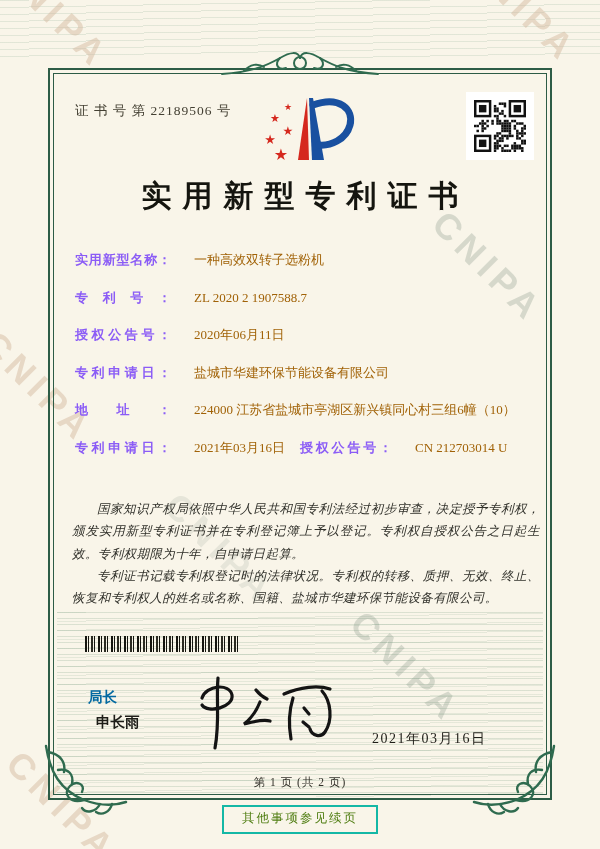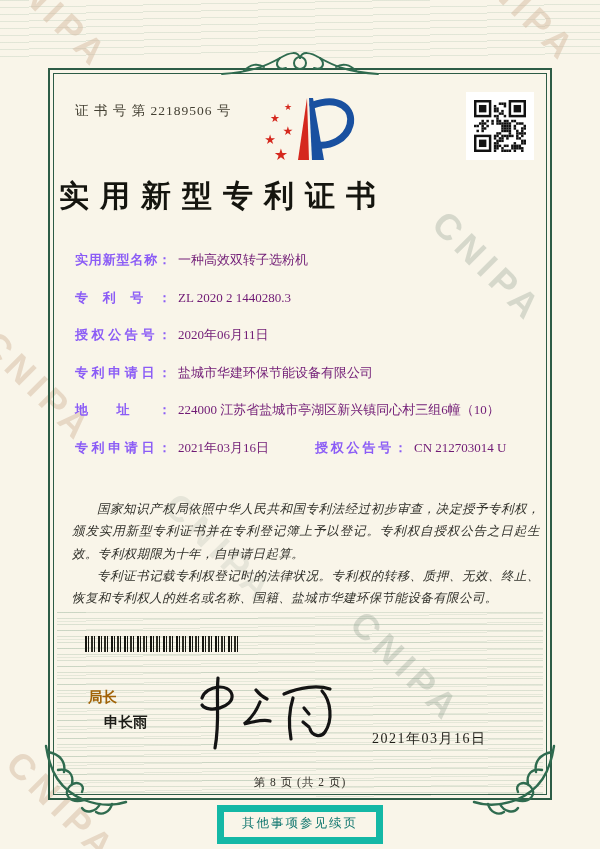--- a/index.html
+++ b/index.html
@@ -40,61 +40,61 @@
     color:#444033; letter-spacing:1px;
   }
   .logo{position:absolute; left:246px; top:88px;}
   .qr-box{
     position:absolute; left:466px; top:92px; width:68px; height:68px;
     background:#ffffff;
   }
   .qr-box svg{position:absolute; left:8px; top:8px;}
   .title{
     position:absolute; left:48px; top:176px; width:504px;
-    font-size:30px; font-weight:bold; color:#15150f;
+    text-align:center; font-size:30px; font-weight:bold; color:#15150f;
     letter-spacing:11px; text-indent:11px;
   }
   .fields{
     position:absolute; left:75px; top:250px; width:478px;
     font-size:13px; color:#262218;
   }
   .field-row{height:19px; line-height:19px; margin-bottom:18.5px; white-space:nowrap;}
   .flabel{
     display:inline-block; width:96px; vertical-align:top;
     text-align:justify; text-align-last:justify; color:#8b5cf6; font-weight:bold;
   }
-  .fvalue{display:inline-block; margin-left:7px; color:#701a75;}
-  .auth-pair2{position:absolute; left:240px; top:0;}
+  .fvalue{display:inline-block; margin-left:23px; color:#a16207;}
+  .auth-pair2{position:absolute; left:225px; top:0;}
   .auth-pair2 .flabel{width:92px;}
   .paragraphs{
     position:absolute; left:72px; top:498px; width:468px;
     font-size:12.5px; line-height:1.78; letter-spacing:.4px;
     color:#30302a; text-align:justify;
   }
   .paragraphs p{margin:0; text-indent:2em;font-style:italic;}
   .barcode{
     position:absolute; left:85px; top:636px; width:156px; height:16px;
     background:repeating-linear-gradient(90deg,
       #15150f 0 2px, rgba(0,0,0,0) 2px 3px,
       #15150f 3px 4px, rgba(0,0,0,0) 4px 6px,
       #2b2b22 6px 8px, rgba(0,0,0,0) 8px 9px,
       #15150f 9px 10px, rgba(0,0,0,0) 10px 13px);
   }
-  .signer-title{position:absolute; left:88px; top:688px; font-size:14.5px; font-weight:bold; color:#a16207;}
-  .signer-name{position:absolute; left:104px; top:713px; font-size:14.5px; font-weight:bold; color:#1d1d18;}
+  .signer-title{position:absolute; left:88px; top:688px; font-size:14.5px; font-weight:bold; color:#0369a1;}
+  .signer-name{position:absolute; left:96px; top:713px; font-size:14.5px; font-weight:bold; color:#1d1d18;}
   .signature-svg{position:absolute; left:172px; top:672px;}
   .issue-date{position:absolute; left:372px; top:730px; font-size:14px; color:#1f1e18; letter-spacing:1.5px;}
   .page-indicator{
     position:absolute; left:48px; top:775px; width:504px; text-align:center;
     font-size:11.5px; color:#33312a; letter-spacing:1px;
   }
   .continuation{
     position:absolute; left:50%; top:805px; transform:translateX(-50%);
-    border:7px solid #14b8a6; padding:3px 18px 5px;
-    font-size:12.5px; color:#0f766e; letter-spacing:2px; white-space:nowrap;
+    border:2px solid #14b8a6; padding:3px 18px 5px;
+    font-size:12.5px; color:#4d7c0f; letter-spacing:2px; white-space:nowrap;
   }
   .ornament{position:absolute;}
   .flip{transform:scaleX(-1);}
 </style>
 </head>
 <body>
 
 <div class="page">
 
   <div class="top-waves"></div>
@@ -296,21 +296,21 @@
       </svg>
   </div>
 
   <div class="title">实用新型专利证书</div>
 
   <div class="fields">
     <div class="field-row">
       <span class="flabel">实用新型名称：</span><span class="fvalue">一种高效双转子选粉机</span>
     </div>
     <div class="field-row">
-      <span class="flabel">专利号：</span><span class="fvalue">ZL 2020 2 1440280.3</span>
+      <span class="flabel">专利号：</span><span class="fvalue">ZL 2020 2 1907588.7</span>
     </div>
     <div class="field-row">
       <span class="flabel">授权公告号：</span><span class="fvalue">2020年06月11日</span>
     </div>
     <div class="field-row">
       <span class="flabel">专利申请日：</span><span class="fvalue">盐城市华建环保节能设备有限公司</span>
     </div>
     <div class="field-row">
       <span class="flabel">地址：</span><span class="fvalue">224000 江苏省盐城市亭湖区新兴镇同心村三组6幢（10）</span>
     </div>
@@ -341,17 +341,17 @@
       <path d="M112,22 C128,15 146,13 158,17"></path>
       <path d="M121,26 C116,42 117,56 119,67"></path>
       <path d="M150,19 C159,29 161,48 153,60 C149,66 140,64 138,57"></path>
       <path d="M132,36 L137,42"></path>
       <path d="M131,50 L137,55"></path>
     </g>
   </svg>
 
   <div class="issue-date">2021年03月16日</div>
 
-  <div class="page-indicator">第 8 页 (共 2 页)</div>
+  <div class="page-indicator">第 1 页 (共 2 页)</div>
 
   <div class="continuation">其他事项参见续页</div>
 
 </div>
 
 </body></html>

